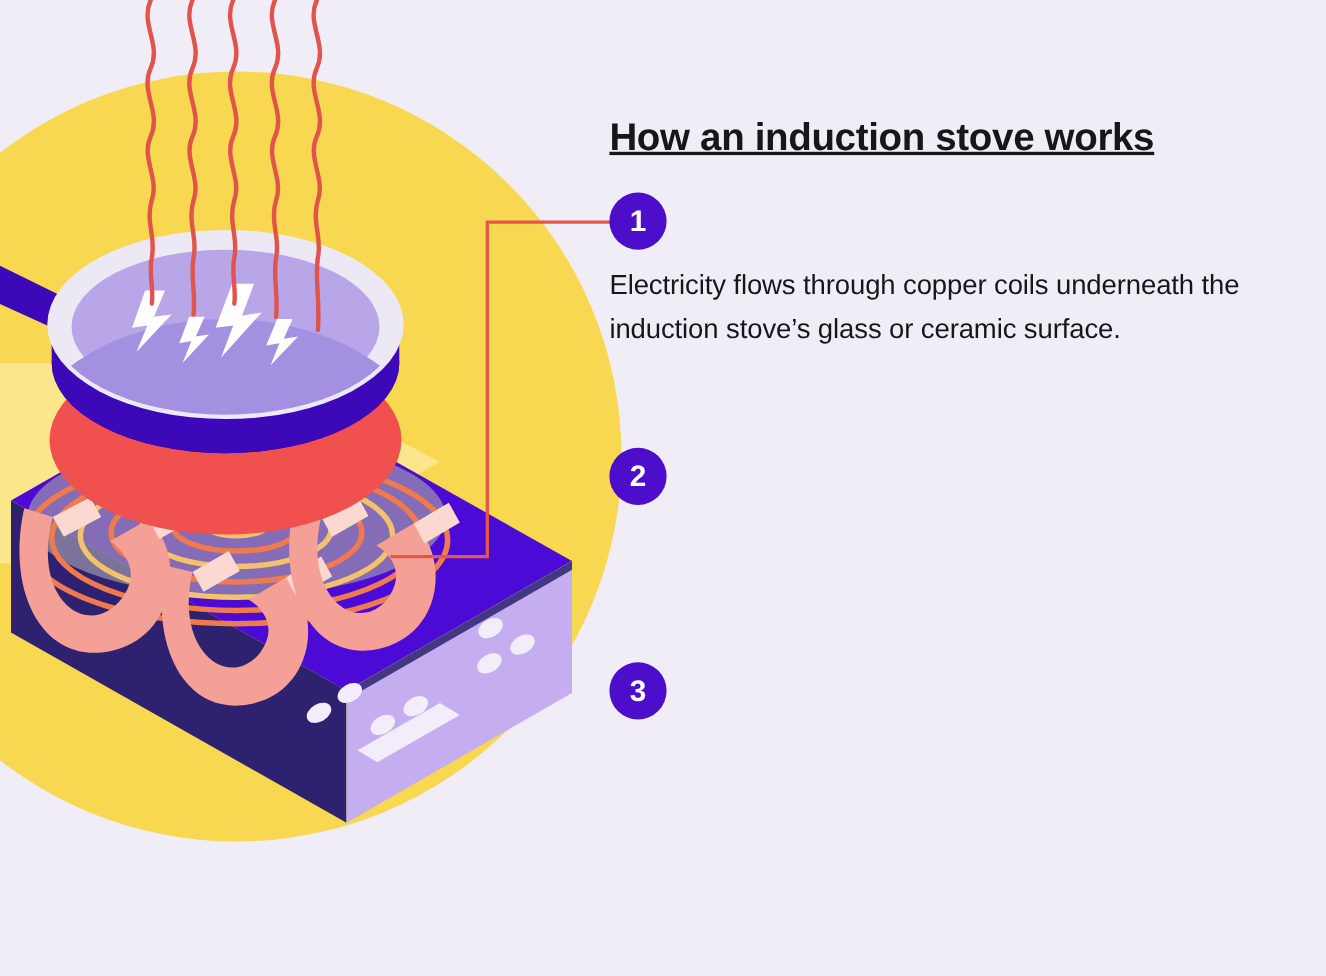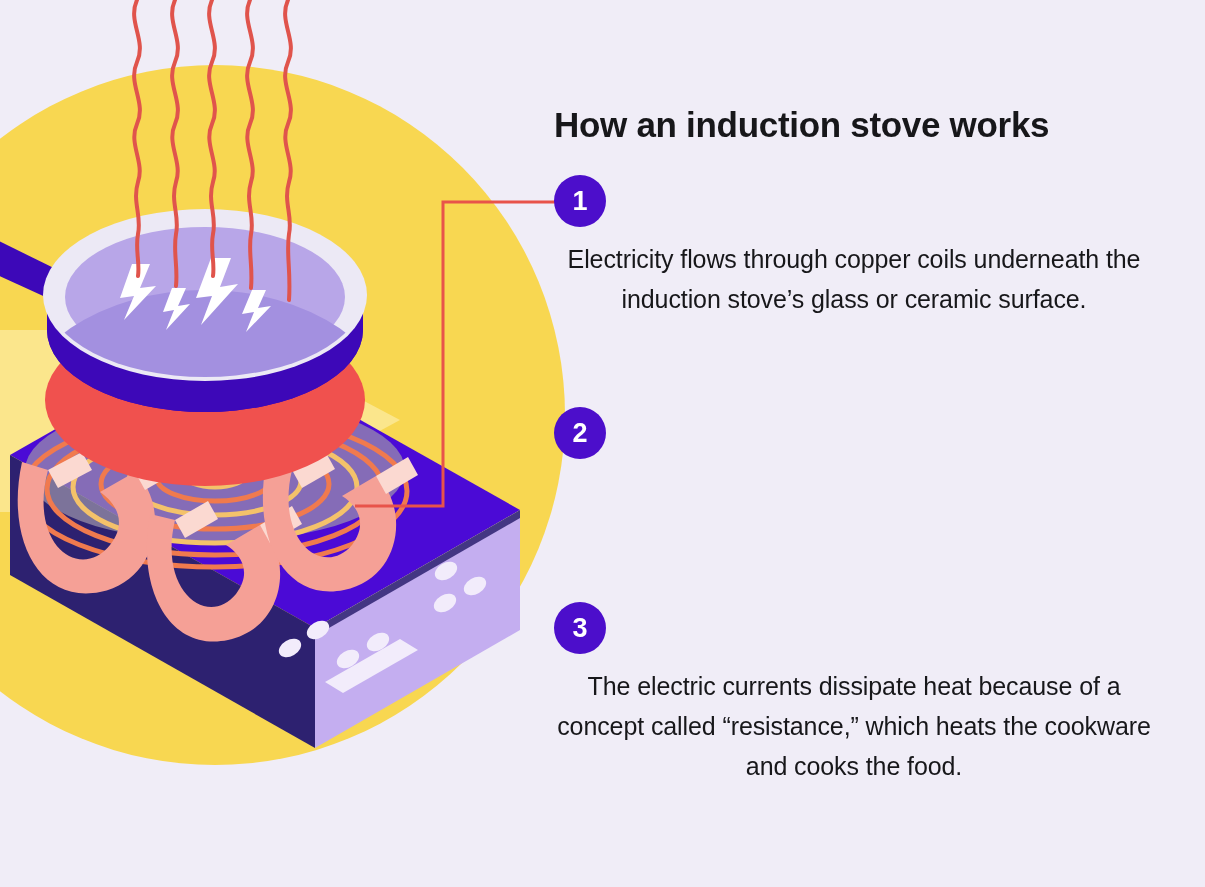--- a/index.html
+++ b/index.html
@@ -39,20 +39,21 @@
   }
   #page-title {
     position: absolute;
     left: 0;
     top: 82px;
     font-size: 35px;
     font-weight: bold;
     color: #17171a;
     letter-spacing: -0.3px;
     white-space: nowrap;
+    text-decoration: underline;
   }
   .step {
     position: absolute;
     left: 0;
     width: 600px;
   }
   #step-1 { top: 175px; }
   #step-2 { top: 407px; }
   #step-3 { top: 602px; }
 
@@ -70,21 +71,20 @@
     line-height: 1;
     user-select: none;
   }
   .step-text {
     margin-top: 12px;
     font-size: 25px;
     line-height: 1.6;
     color: #17171a;
     letter-spacing: -0.1px;
     max-width: 600px;
-    text-align: center;
   }
 </style>
 </head>
 <body>
 
 <div id="infographic">
 
   <div id="illustration">
     <svg width="620" height="887" viewBox="0 0 620 887" xmlns="http://www.w3.org/2000/svg">
       <defs>
@@ -219,17 +219,16 @@
       <div class="step-badge">1</div>
       <div class="step-text">Electricity flows through copper coils underneath the induction stove’s glass or ceramic surface.</div>
     </div>
 
     <div class="step" id="step-2">
       <div class="step-badge">2</div>
     </div>
 
     <div class="step" id="step-3">
       <div class="step-badge">3</div>
-      <div class="step-text">The electric currents dissipate heat because of a concept called “resistance,” which heats the cookware and cooks the food.</div>
     </div>
 
   </div>
 </div>
 
 </body></html>

